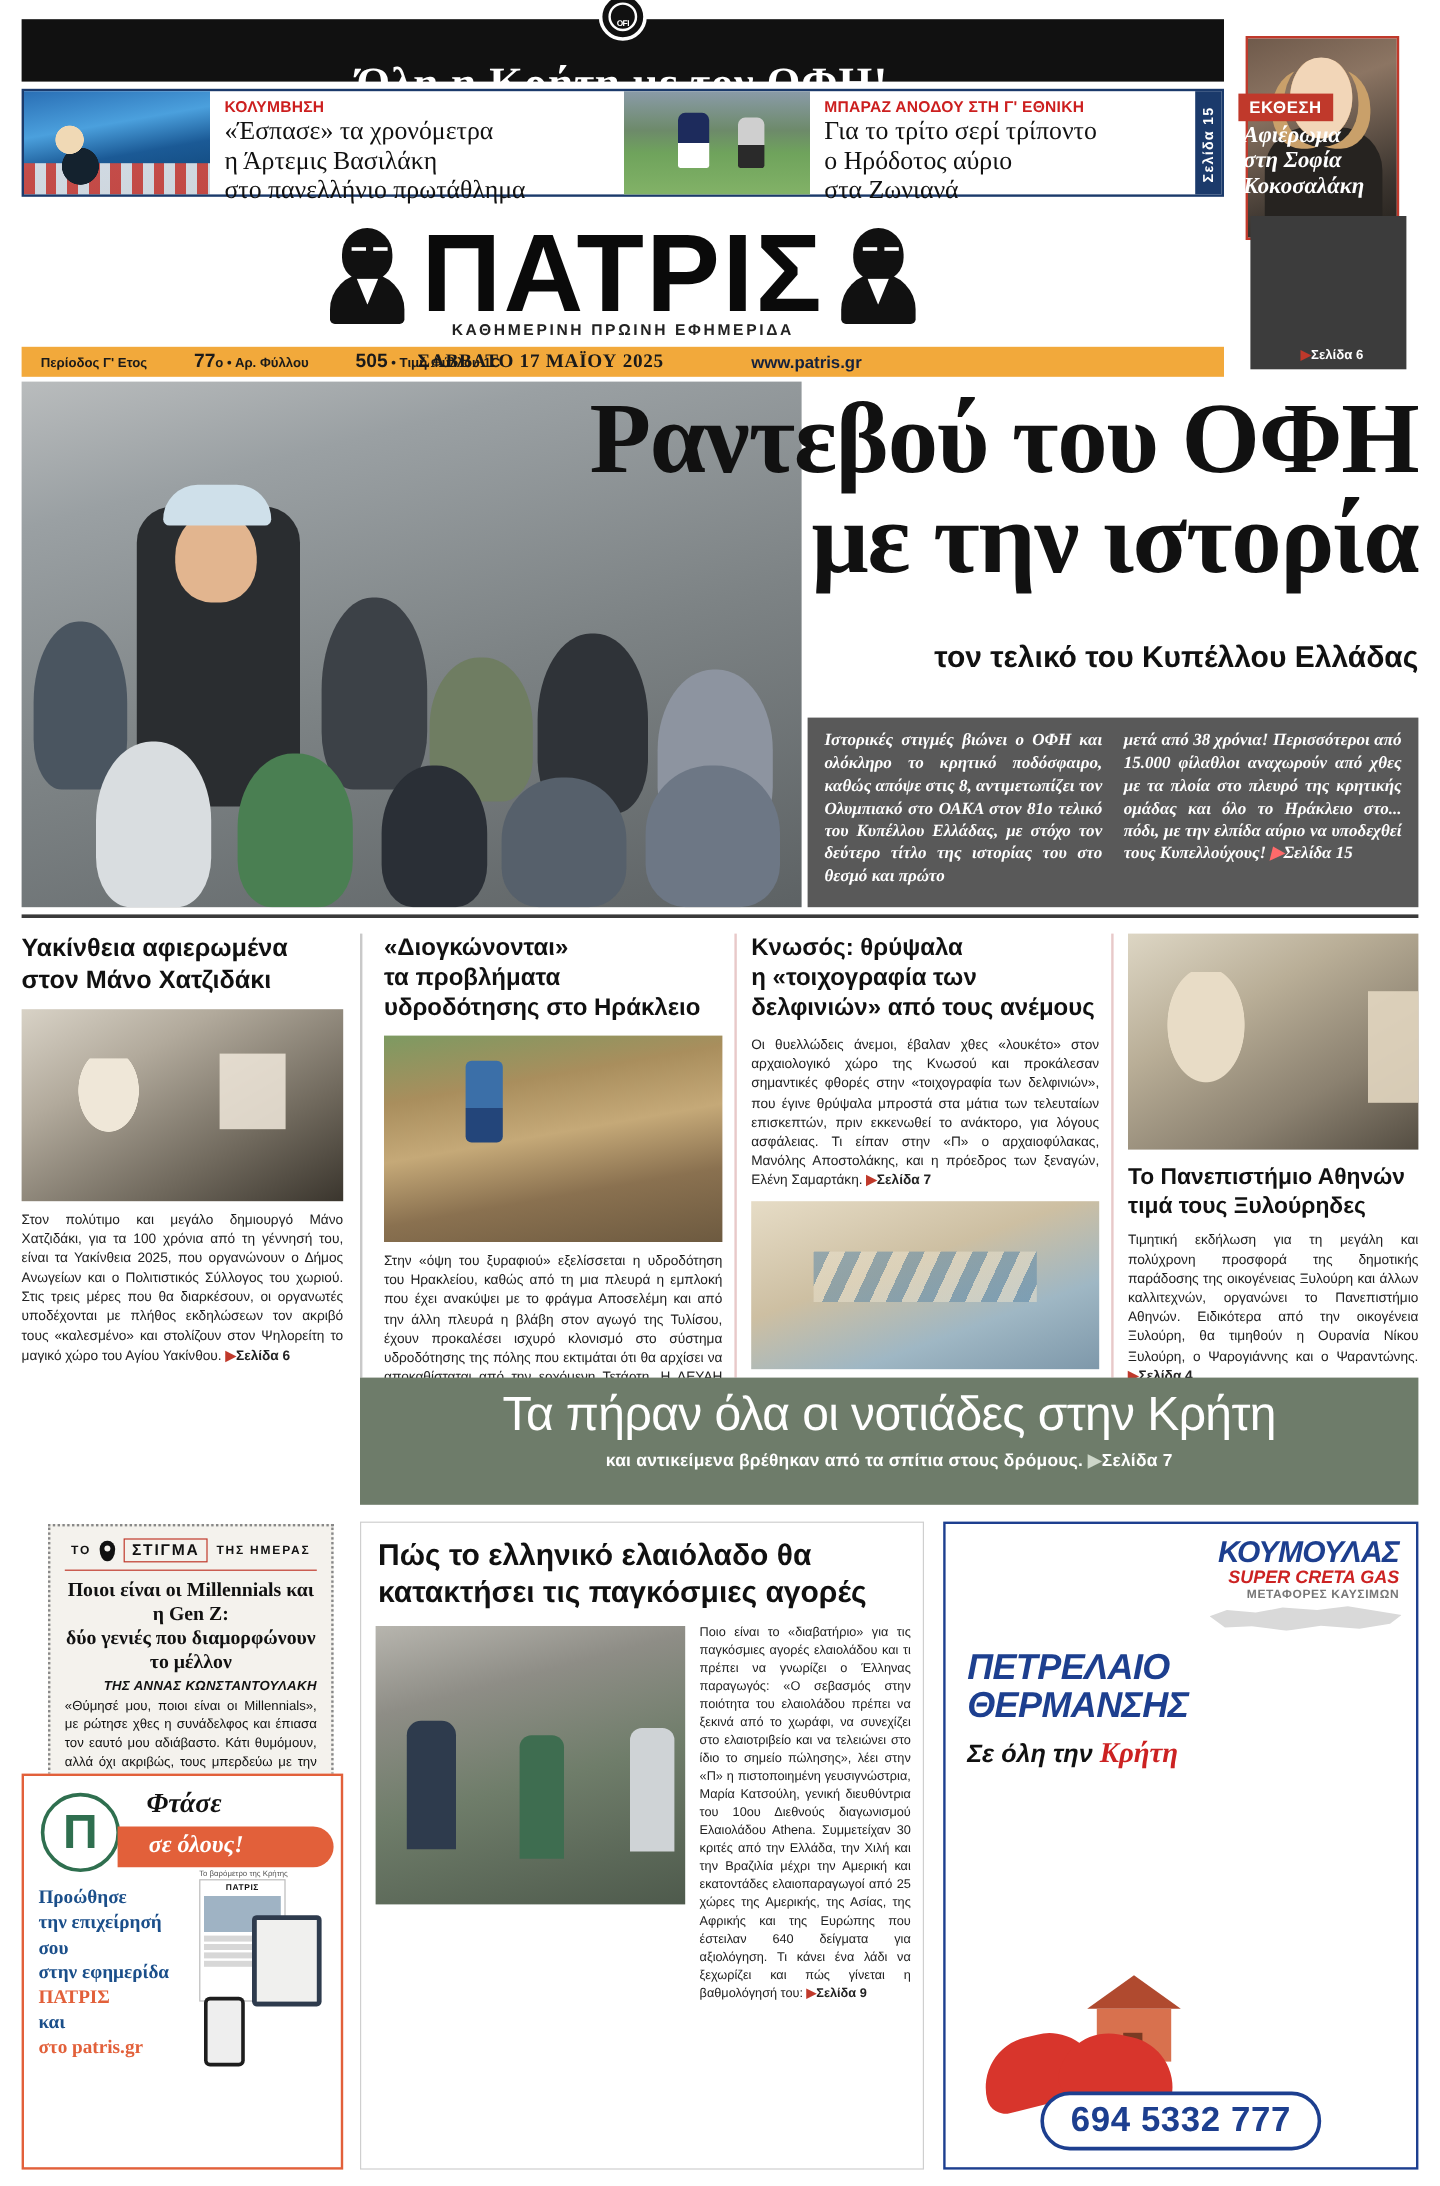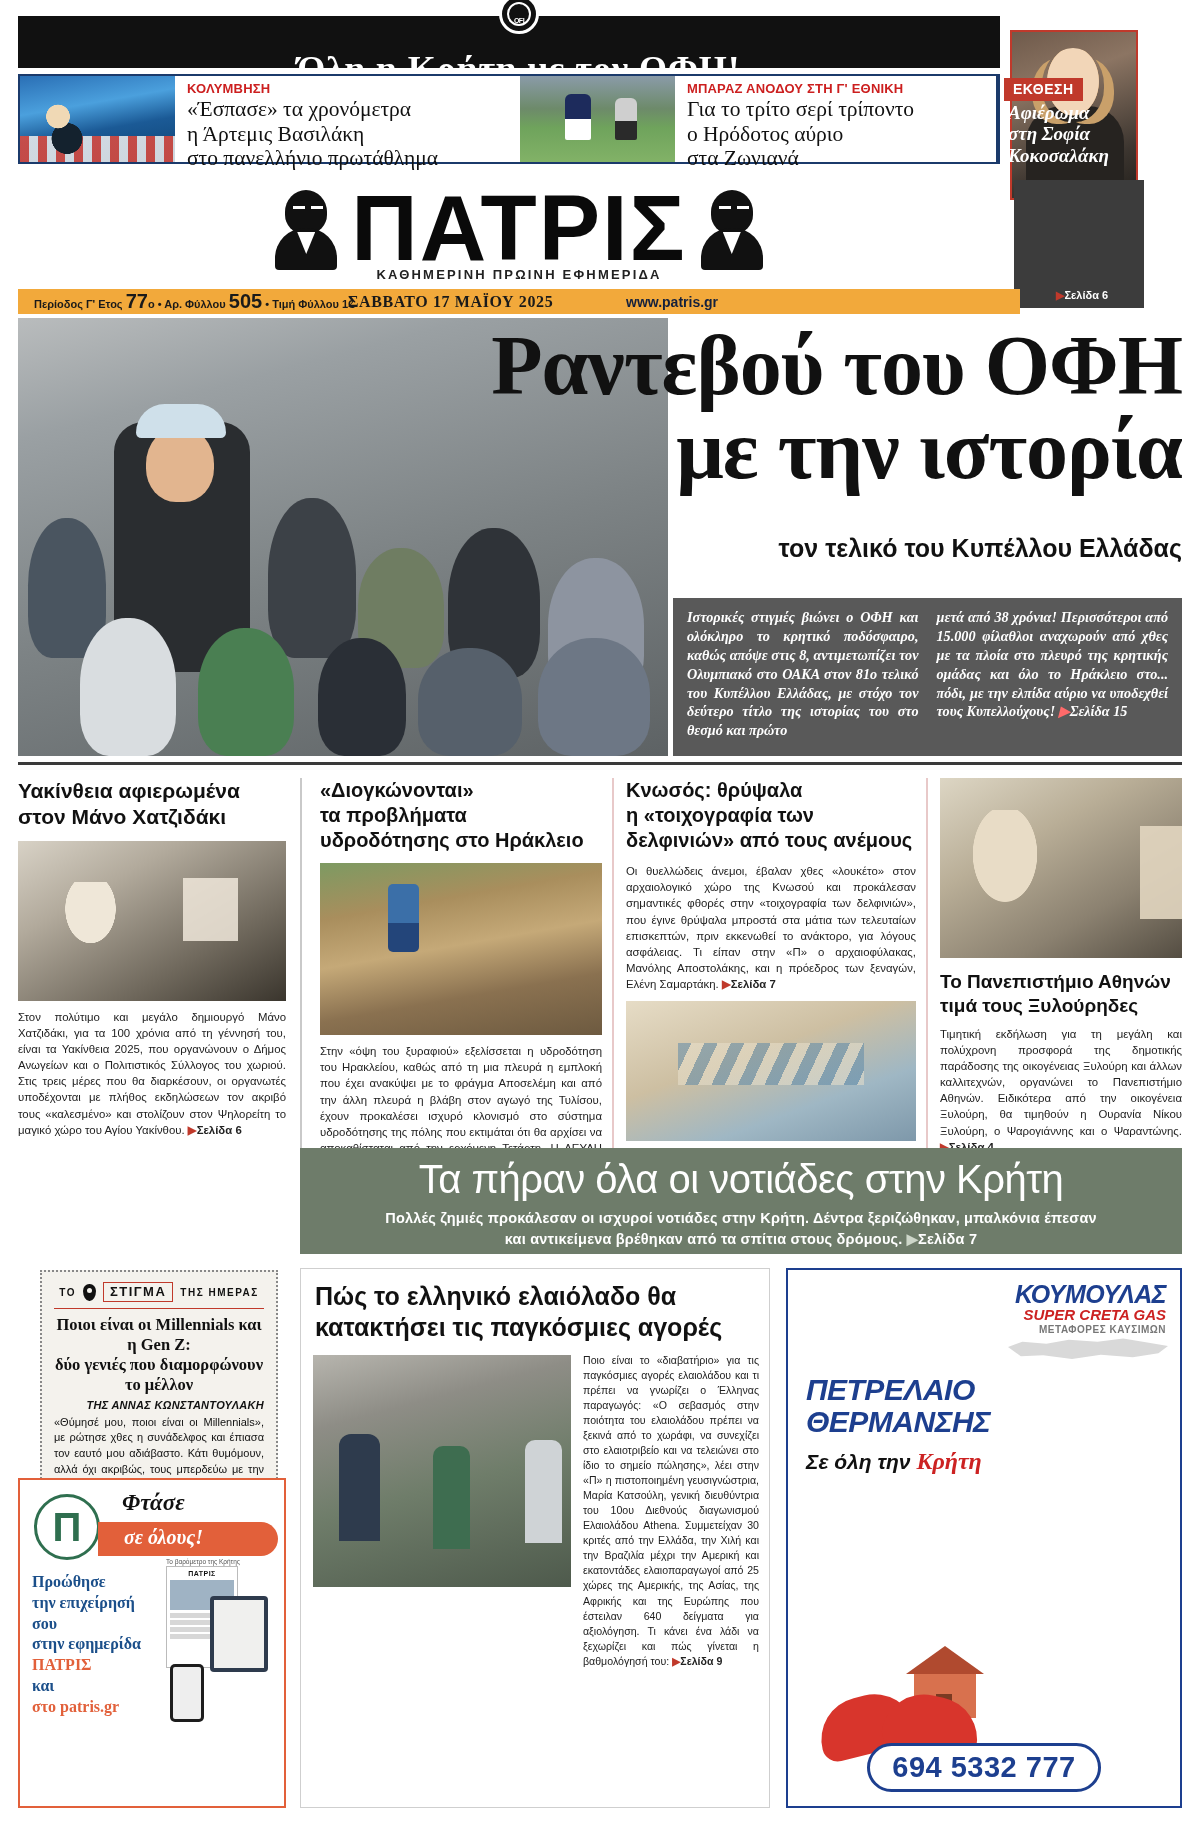--- a/index.html
+++ b/index.html
@@ -78,21 +78,21 @@
     flex: 0 0 22px; background: #1b3a6b; color: #fff; position: relative;
   }
   .sp-tab span {
     position: absolute; white-space: nowrap; font-size: 12px; font-weight: bold;
     transform: rotate(-90deg); transform-origin: left top;
     left: 4px; top: 76px; letter-spacing: 1px;
   }
 
   
   .ekthesi {
-    position: absolute; left: 1000px; top: 16px; width: 154px; height: 292px;
+    position: absolute; left: 1028px; top: 16px; width: 154px; height: 292px;
     background: #ffffff; overflow: hidden;
   }
   .ekthesi-photo {
     position: absolute; left: 10px; top: 14px; width: 128px; height: 170px;
     background: linear-gradient(160deg,#6f5a4b 0%,#8c7563 30%,#3d3630 75%,#23201c 100%);
     border: 2px solid #c0392b;
   }
   .ekthesi-photo::after {
     content:""; position:absolute; left:30px; top:16px; width:62px; height:74px;
     border-radius:50% 50% 46% 46%;
@@ -156,21 +156,21 @@
 
   
   .infobar {
     position: absolute; left: 18px; top: 289px; width: 1002px; height: 25px;
     background: #f2a93b; display: flex; align-items: center;
   }
   .info-left {
     font-size: 11px; font-weight: bold; color: #1a1a1a; padding-left: 16px;
     white-space: nowrap;
   }
-  .info-left b.big { font-size: 20px; }
+  .info-left b.big { font-size: 16px; margin-left: 36px; }
   .info-date {
     position: absolute; left: 330px; font-family: "Liberation Serif", serif;
     font-size: 16px; font-weight: bold; letter-spacing: .6px; color: #1a1a1a;
   }
   .info-url {
     position: absolute; left: 608px; font-size: 14px; font-weight: bold; color: #14213d;
   }
 
   
   .lead {
@@ -637,21 +637,20 @@
     <div class="stigma-author">ΤΗΣ ΑΝΝΑΣ ΚΩΝΣΤΑΝΤΟΥΛΑΚΗ</div>
     <div class="stigma-body">
       <span>«Θύμησέ μου, ποιοι είναι οι Millennials», με ρώτησε χθες η συνάδελφος και έπιασα τον εαυτό μου αδιάβαστο. Κάτι θυμόμουν, αλλά όχι ακριβώς, τους μπερδεύω με την γενιά Ζ, έτσι το έριξα στην μελέτη.</span>
       <span class="pg"><span class="arrow">▶</span><span>Σελίδα 2</span></span>
     </div>
   </div>
 
   <div class="green-banner" style="left:300px; top:1148px; width:882px; height:106px;">
     <div class="green-title">Τα πήραν όλα οι νοτιάδες στην Κρήτη</div>
     <div class="green-sub">
-      <div>Πολλές ζημιές προκάλεσαν οι ισχυροί νοτιάδες στην Κρήτη. Δέντρα ξεριζώθηκαν, μπαλκόνια έπεσαν</div>
       <div><span>και αντικείμενα βρέθηκαν από τα σπίτια στους δρόμους.</span>
         <span class="arrow">▶</span><span>Σελίδα 7</span></div>
     </div>
   </div>
 
   <div class="promo" style="left:18px; top:1478px; width:268px; height:330px;">
     <div class="promo-pi">
         <span>Π</span>
       </div>
     <div class="promo-swoosh"></div>

